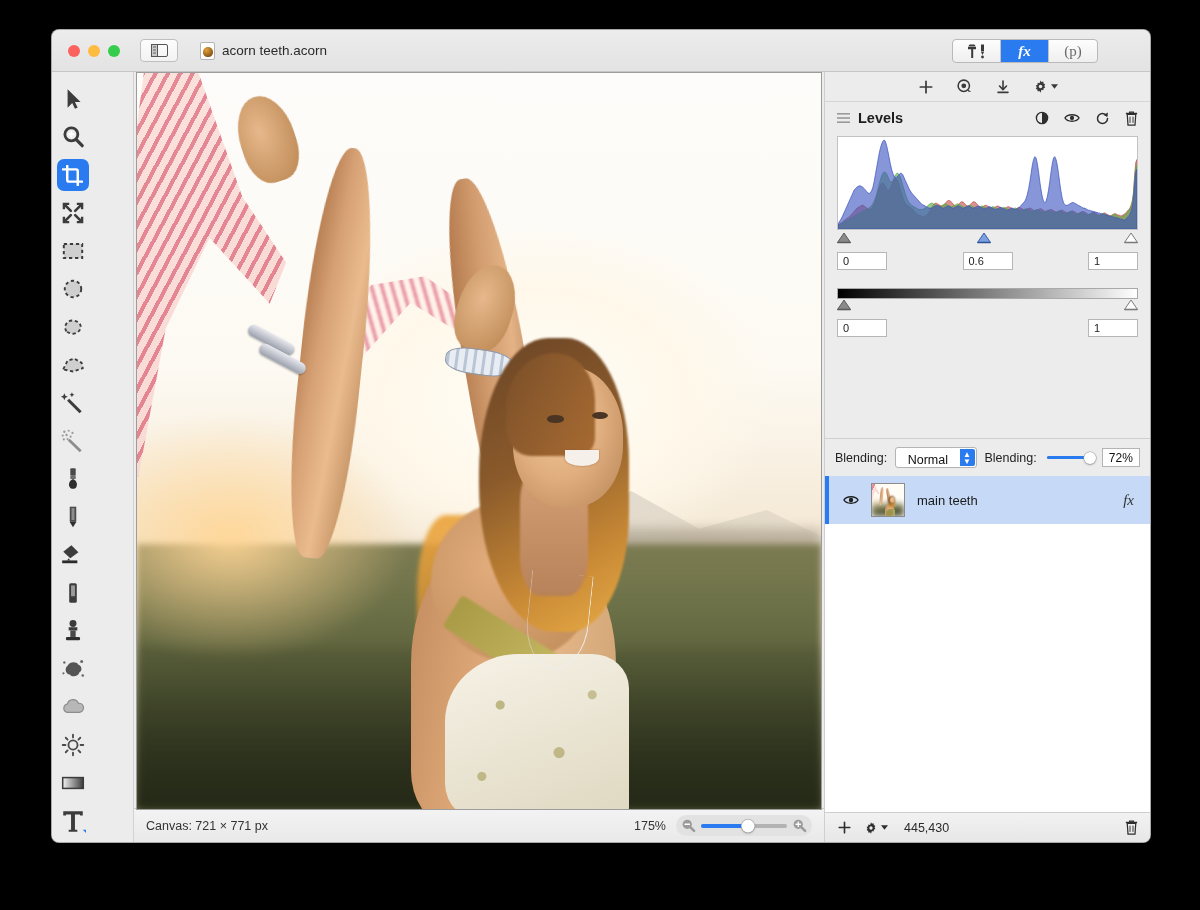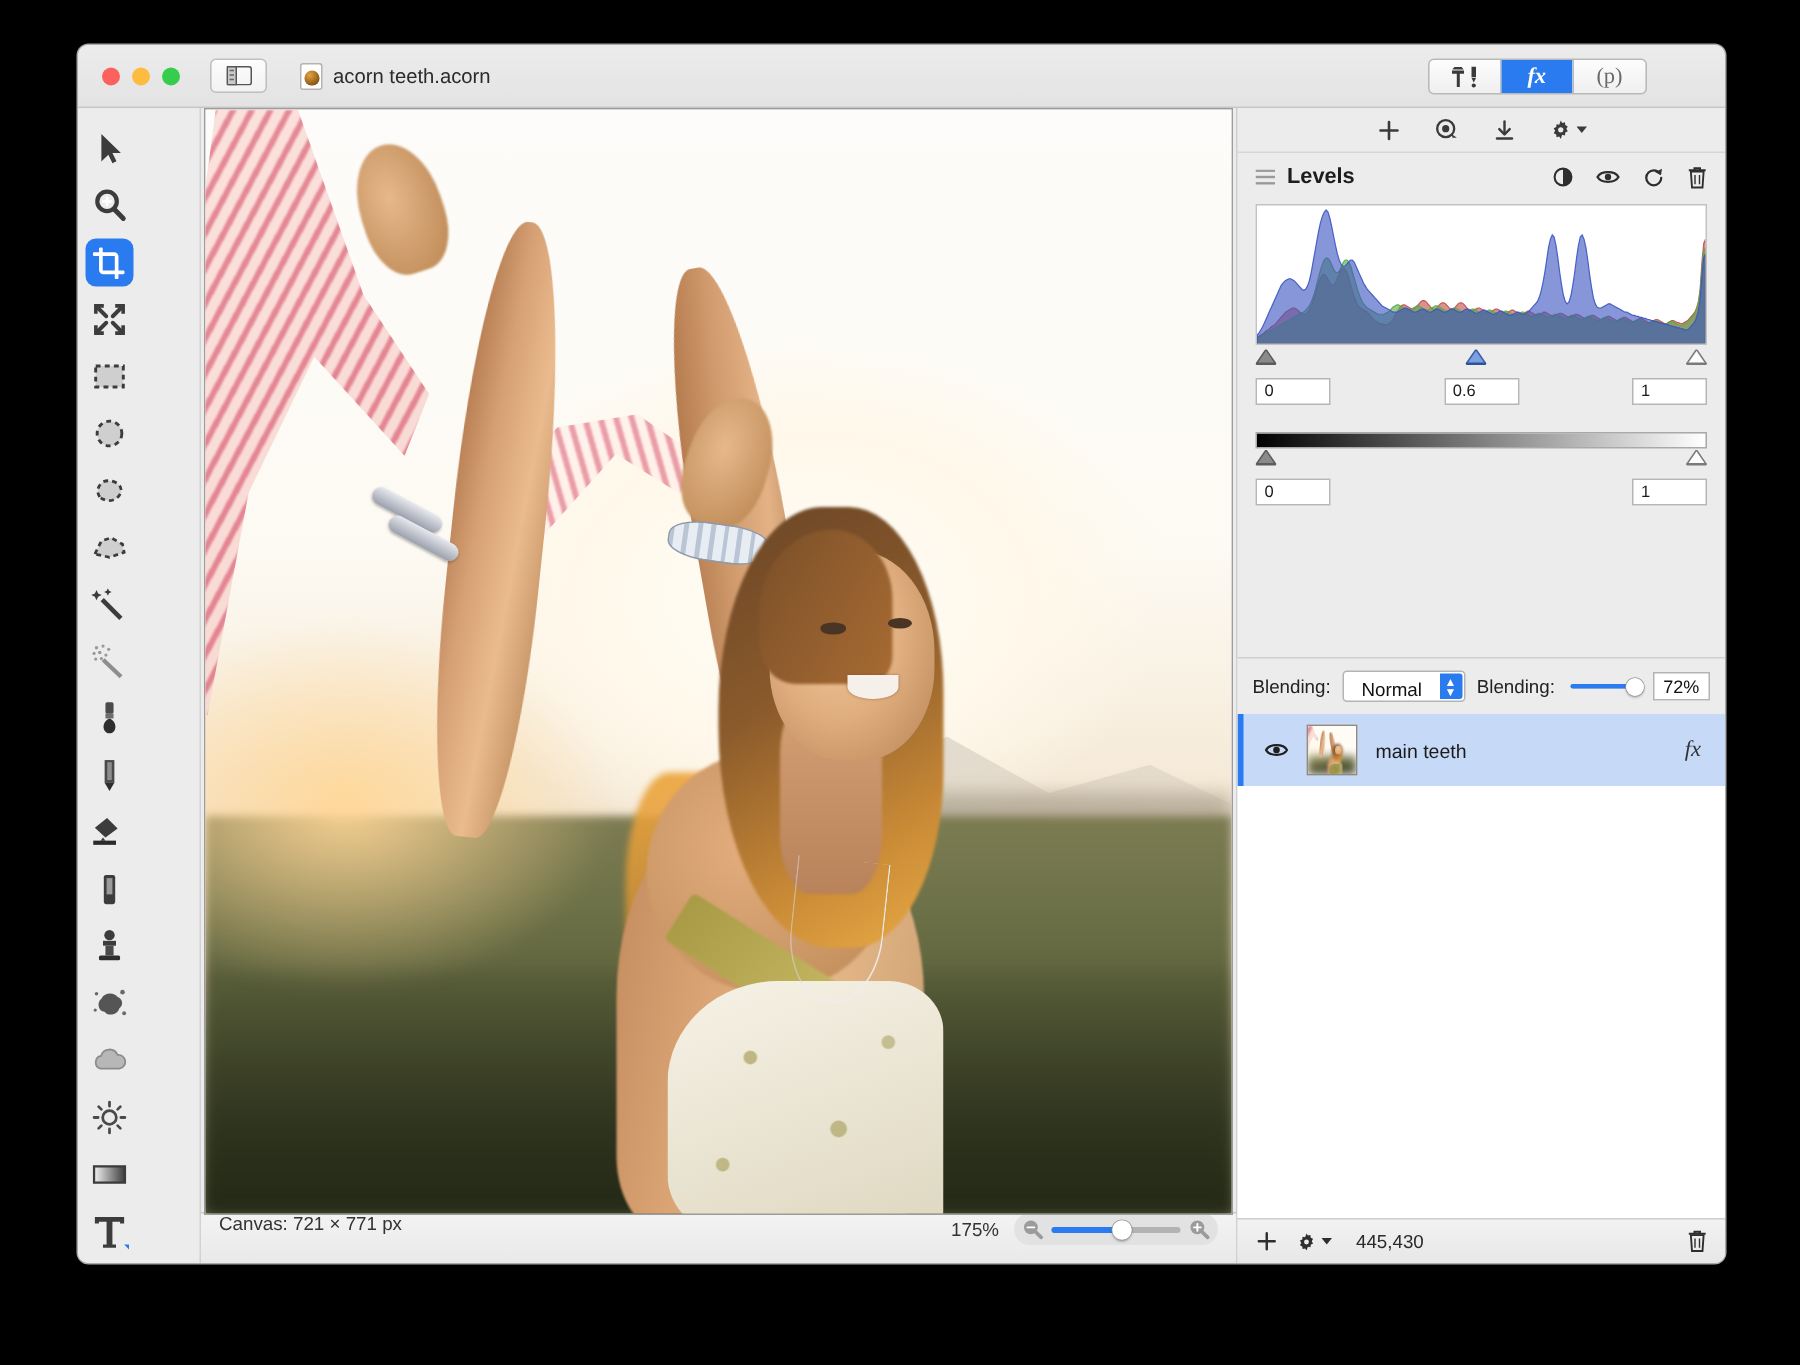--- a/index.html
+++ b/index.html
@@ -277,21 +277,21 @@
     border-top: none; border-left-color: rgba(220,220,228,.5);
     border-radius: 0 0 50% 50%;
     transform: rotate(6deg);
   }
 
   
   #statusbar {
     height: 34px; flex: 0 0 34px;
     background: linear-gradient(#f3f3f3,#e9e9e9);
     border-top: 1px solid #c9c9c9;
-    display: flex; align-items: flex-start;
+    display: flex; align-items: center;
     padding: 0 12px; gap: 10px;
   }
   #canvas-size { font-size: 12.5px; color: #333; }
   #zoom-group { margin-left: auto; display: flex; align-items: center; gap: 10px; }
   #zoom-pct { font-size: 12.5px; color: #333; }
   #zoom-slider-box {
     display: flex; align-items: center; gap: 0;
     background: #e2e2e2; border-radius: 11px; padding: 2px 4px;
   }
   .mag-btn { width: 17px; height: 17px; display: flex; align-items: center; justify-content: center; }

